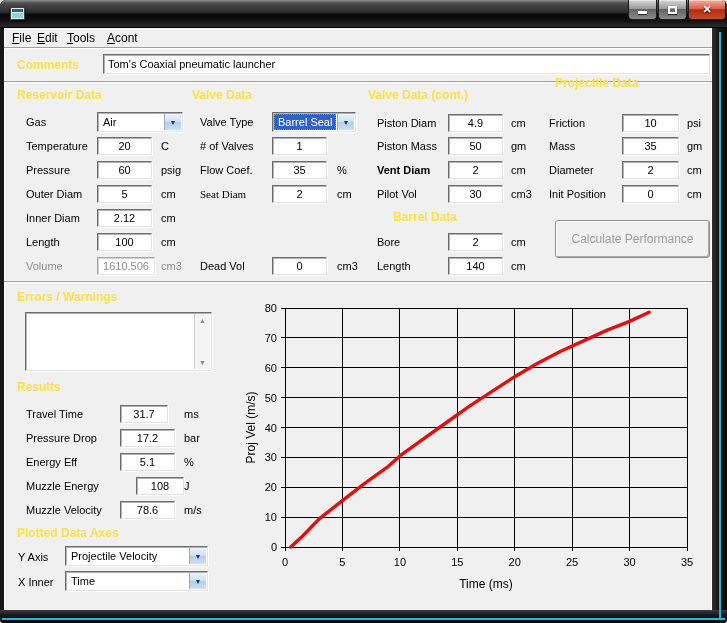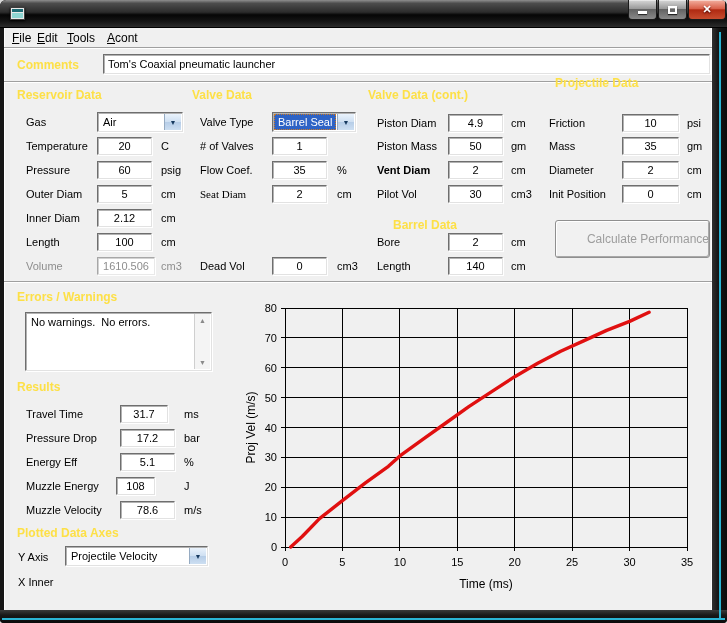--- a/index.html
+++ b/index.html
@@ -55,21 +55,21 @@
     border-color:#6e6e6e #e2e2e2 #e2e2e2 #6e6e6e;
     box-shadow:inset 1px 1px 0 #b2b2b2,1px 1px 0 #ffffff;display:flex;align-items:stretch;}
   .combo-text{flex:1;font-size:11px;line-height:16px;padding-left:4px;margin:1px 0 1px 1px;
     white-space:nowrap;overflow:hidden;}
   .combo.selected .combo-text{background:#2e63c5;color:#fff;outline:1px dotted #d07a20;outline-offset:-1px;}
   .combo-btn{width:17px;display:flex;align-items:center;justify-content:center;font-size:7px;color:#16395f;
     background:linear-gradient(180deg,#eaf3fc,#cfe0f2 48%,#b6cde7 52%,#cddff2);
     border-left:1px solid #96abc2;margin:1px;}
   .btn{position:absolute;background:#f1f1f1;border:1px solid #8f8f8f;border-radius:3px;
     box-shadow:inset 1px 1px 0 #ffffff,inset -1px -1px 0 #a8a8a8;
-    display:flex;align-items:center;justify-content:flex-end;font-size:12px;color:#9d9d9d;}
+    display:flex;align-items:center;justify-content:center;font-size:12px;color:#9d9d9d;}
   .listbox{position:absolute;background:#fff;border:1px solid;
     border-color:#6e6e6e #e2e2e2 #e2e2e2 #6e6e6e;
     box-shadow:inset 1px 1px 0 #b2b2b2,1px 1px 0 #ffffff;}
   .errors-text{position:absolute;font-size:11px;color:#000;white-space:pre-wrap;}
   .vscroll{position:absolute;background:#f4f4f4;border-left:1px solid #cfcfcf;}
   .varrow{position:absolute;left:0;width:100%;text-align:center;font-size:7px;color:#8a8a8a;}
   
   #chart-svg text{font-family:"Liberation Sans",sans-serif;font-size:11px;fill:#000;}
   #chart-svg .axlab{font-size:12px;}
 </style>
@@ -163,21 +163,21 @@
   <span class="flbl" style="left:377px;top:140px;">Piston Mass</span>
   <input class="tb" style="left: 448px; top: 137px; width: 55px;" readonly="" value="50">
   <span class="unit" style="left:511px;top:140px;">gm</span>
   <span class="flbl" style="left:377px;top:164px;font-weight:bold;">Vent Diam</span>
   <input class="tb" style="left: 448px; top: 161px; width: 55px;" readonly="" value="2">
   <span class="unit" style="left:511px;top:164px;">cm</span>
   <span class="flbl" style="left:377px;top:188px;">Pilot Vol</span>
   <input class="tb" style="left: 448px; top: 185px; width: 55px;" readonly="" value="30">
   <span class="unit" style="left:511px;top:188px;">cm3</span>
 
-  <span class="shead" style="left:368px;top:218px;padding-left:25px;">Barrel Data</span>
+  <span class="shead" style="left:368px;top:210px;padding-left:25px;">Barrel Data</span>
   <span class="flbl" style="left:377px;top:236px;">Bore</span>
   <input class="tb" style="left: 448px; top: 233px; width: 55px;" readonly="" value="2">
   <span class="unit" style="left:511px;top:236px;">cm</span>
   <span class="flbl" style="left:377px;top:260px;">Length</span>
   <input class="tb" style="left: 448px; top: 257px; width: 55px;" readonly="" value="140">
   <span class="unit" style="left:511px;top:260px;">cm</span>
 
   <span class="flbl" style="left:549px;top:117px;">Friction</span>
   <input class="tb" style="left: 622px; top: 114px; width: 57px;" readonly="" value="10">
   <span class="unit" style="left:687px;top:117px;">psi</span>
@@ -191,50 +191,53 @@
   <input class="tb" style="left: 622px; top: 185px; width: 57px;" readonly="" value="0">
   <span class="unit" style="left:687px;top:188px;">cm</span>
   <div class="btn" style="left:555px;top:220px;width:155px;height:38px;">
     <span>Calculate Performance</span>
   </div>
 
   <div class="hr" style="left:4px;top:281px;width:708px;"></div>
 
   <span class="shead" style="left:17px;top:290px;">Errors / Warnings</span>
   <div class="listbox" style="left:25px;top:312px;width:187px;height:59px;"></div>
-  <span class="errors-text" style="left:31px;top:316px;width:158px;">No warnings.  No errors.</span>
   <div class="vscroll" style="left:194px;top:314px;width:16px;height:55px;">
     <span class="varrow" style="top:3px;">▲</span>
     <span class="varrow" style="bottom:3px;">▼</span>
   </div>
 
   <span class="shead" style="left:17px;top:380px;">Results</span>
   <span class="flbl" style="left:26px;top:408px;">Travel Time</span>
   <input class="tb" style="left: 120px; top: 405px; width: 48px;" readonly="" value="31.7">
   <span class="unit" style="left:184px;top:408px;">ms</span>
   <span class="flbl" style="left:26px;top:432px;">Pressure Drop</span>
   <input class="tb" style="left: 120px; top: 429px; width: 55px;" readonly="" value="17.2">
   <span class="unit" style="left:184px;top:432px;">bar</span>
   <span class="flbl" style="left:26px;top:456px;">Energy Eff</span>
   <input class="tb" style="left: 120px; top: 453px; width: 55px;" readonly="" value="5.1">
   <span class="unit" style="left:184px;top:456px;">%</span>
   <span class="flbl" style="left:26px;top:480px;">Muzzle Energy</span>
-  <input class="tb" style="left: 116px; top: 477px; width: 39px;" readonly="" value="108">
+  <input class="tb" style="left: 136px; top: 477px; width: 48px;" readonly="" value="108">
   <span class="unit" style="left:184px;top:480px;">J</span>
   <span class="flbl" style="left:26px;top:504px;">Muzzle Velocity</span>
   <input class="tb" style="left: 120px; top: 501px; width: 55px;" readonly="" value="78.6">
   <span class="unit" style="left:184px;top:504px;">m/s</span>
 
   <span class="shead" style="left:17px;top:526px;">Plotted Data Axes</span>
   <span class="flbl" style="left:18px;top:551px;">Y Axis</span>
   <div class="combo" style="left:65px;top:546px;width:143px;">
     <span class="combo-text">Projectile Velocity</span>
     <span class="combo-btn">▼</span>
   </div>
   <span class="flbl" style="left:18px;top:576px;">X Inner</span>
+  <div class="combo" style="left:65px;top:571px;width:143px;">
+    <span class="combo-text">Time</span>
+    <span class="combo-btn">▼</span>
+  </div>
 
   <svg id="chart-svg" width="469" height="312" viewBox="0 0 469 312" style="position:absolute;left:243px;top:288px;">
       <line x1="38" y1="259.0" x2="444" y2="259.0" stroke="#000" stroke-width="1" shape-rendering="crispEdges"></line>
       <text x="34" y="263" text-anchor="end">0</text>
       <line x1="38" y1="229.1" x2="444" y2="229.1" stroke="#000" stroke-width="1" shape-rendering="crispEdges"></line>
       <text x="34" y="233.1" text-anchor="end">10</text>
       <line x1="38" y1="199.3" x2="444" y2="199.3" stroke="#000" stroke-width="1" shape-rendering="crispEdges"></line>
       <text x="34" y="203.3" text-anchor="end">20</text>
       <line x1="38" y1="169.4" x2="444" y2="169.4" stroke="#000" stroke-width="1" shape-rendering="crispEdges"></line>
       <text x="34" y="173.4" text-anchor="end">30</text>

